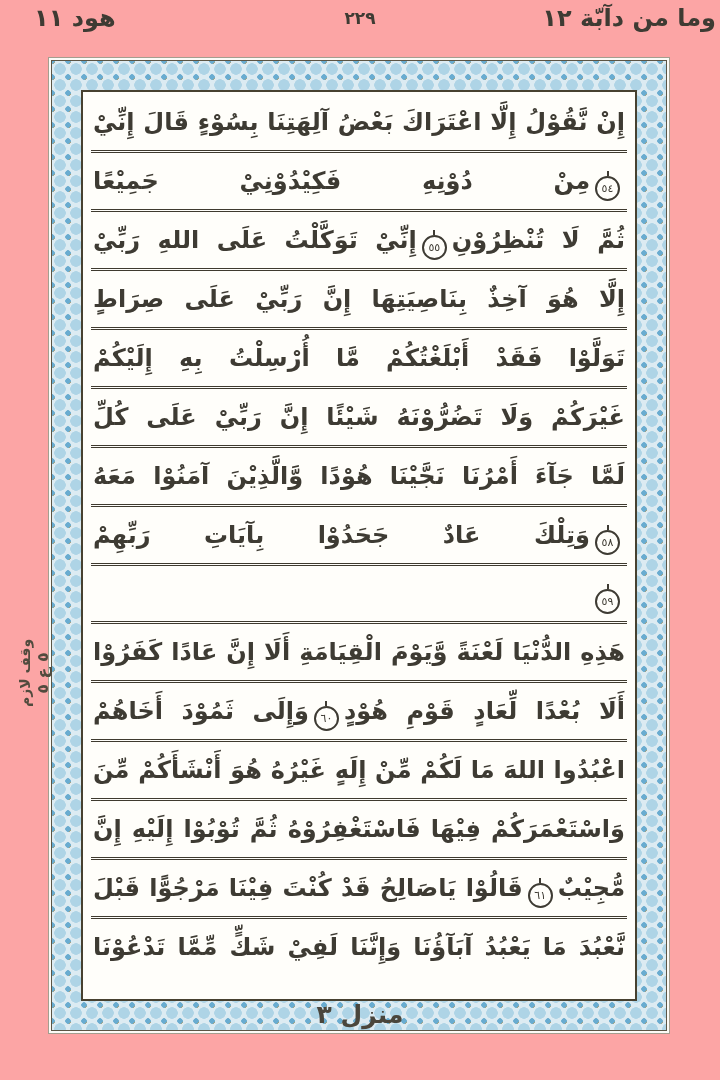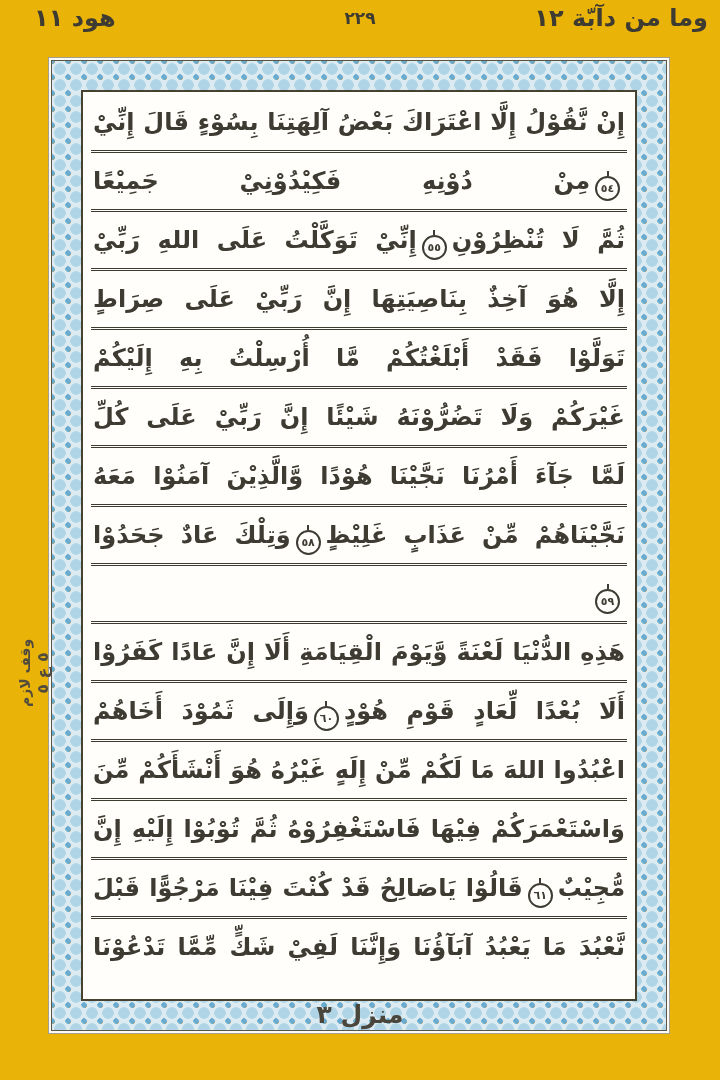--- a/index.html
+++ b/index.html
@@ -1,25 +1,25 @@
 <!DOCTYPE html>
 <html lang="ar"><head>
 <meta charset="utf-8">
 <style>
   html,body{margin:0;padding:0;background:#e8e8e4;}
-  .canvas{position:relative;width:720px;height:1080px;background:#eab308;overflow:hidden;
+  .canvas{position:relative;width:720px;height:1080px;background:#fca5a5;overflow:hidden;
           font-family:"DejaVu Sans",sans-serif;color:#3e3b33;}
 
   
   .header{position:absolute;top:4px;left:0;width:100%;display:grid;
           grid-template-columns:1fr auto 1fr;align-items:center;box-sizing:border-box;
           font-size:24px;font-weight:600;direction:ltr;}
   .h-left{justify-self:start;padding-left:34px;}
   .h-center{justify-self:center;font-size:17px;letter-spacing:1px;}
-  .h-right{justify-self:end;padding-right:12px;margin-left:40px;}
+  .h-right{justify-self:end;padding-right:4px;margin-left:40px;}
 
   
   .frame-outer{position:absolute;left:48px;top:57px;width:622px;height:977px;
                box-sizing:border-box;border:1px solid #a49e8f;padding:2px;background:#fcfbf7;}
   .frame-band{width:100%;height:100%;box-sizing:border-box;border:1px solid #5b5545;padding:29px;
               background-color:#dcebf2;
               background-image:
                 radial-gradient(circle, #aed4e6 0 5.5px, rgba(0,0,0,0) 6px),
                 radial-gradient(circle, #69acd0 0 2.5px, rgba(0,0,0,0) 3px),
                 radial-gradient(circle at 0 0, #b0a173 0 3px, rgba(0,0,0,0) 3.5px);
@@ -29,21 +29,21 @@
          border:2px solid #474130;padding:2px 8px 24px 8px;}
   .text-area{height:100%;display:flex;flex-direction:column;}
 
   
   .line{flex:1 1 0;direction:rtl;unicode-bidi:embed;text-align:justify;text-align-last:justify;
         font-weight:700;font-size:24px;line-height:57px;color:#3e3b33;
         border-bottom:3px double #3f3a2f;overflow:hidden;padding:0 2px;}
   .line:last-child{border-bottom:none;}
   .ayah{display:inline-flex;align-items:center;justify-content:center;
         width:21px;height:21px;border:2px solid #3e3b33;border-radius:50%;
-        font-size:11px;font-weight:700;line-height:1;margin:0 5px;vertical-align:-3px;position:relative;}
+        font-size:11px;font-weight:400;line-height:1;margin:0 5px;vertical-align:-3px;position:relative;}
   .ayah::before{content:"";position:absolute;top:-7px;left:50%;transform:translateX(-50%);
         width:2px;height:5px;background:#3e3b33;}
 
   
   .margin-note{position:absolute;left:-41px;top:650px;width:150px;height:46px;
         transform:rotate(-90deg);display:flex;flex-direction:column;align-items:center;
         justify-content:center;font-weight:700;color:#514b3e;direction:rtl;}
   .ruku{font-size:16px;letter-spacing:3px;}
   .stop{font-size:14px;}
 
@@ -70,21 +70,21 @@
             <div class="line"><span class="ayah">
                 <span>٥٤</span>
               </span><span class="seg">مِنْ دُوْنِهِ فَكِيْدُوْنِيْ جَمِيْعًا</span></div>
             <div class="line"><span class="seg">ثُمَّ لَا تُنْظِرُوْنِ</span><span class="ayah">
                 <span>٥٥</span>
               </span><span class="seg">إِنِّيْ تَوَكَّلْتُ عَلَى اللهِ رَبِّيْ وَرَبِّكُمْ مَا مِنْ دَآبَّةٍ</span></div>
             <div class="line"><span class="seg">إِلَّا هُوَ آخِذٌ بِنَاصِيَتِهَا إِنَّ رَبِّيْ عَلَى صِرَاطٍ مُّسْتَقِيْمٍ</span></div>
             <div class="line"><span class="seg">تَوَلَّوْا فَقَدْ أَبْلَغْتُكُمْ مَّا أُرْسِلْتُ بِهِ إِلَيْكُمْ وَيَسْتَخْلِفُ رَبِّيْ قَوْمًا</span></div>
             <div class="line"><span class="seg">غَيْرَكُمْ وَلَا تَضُرُّوْنَهُ شَيْئًا إِنَّ رَبِّيْ عَلَى كُلِّ شَيْءٍ حَفِيْظٌ</span></div>
             <div class="line"><span class="seg">لَمَّا جَآءَ أَمْرُنَا نَجَّيْنَا هُوْدًا وَّالَّذِيْنَ آمَنُوْا مَعَهُ بِرَحْمَةٍ مِّنَّا وَ</span></div>
-            <div class="line"><span class="seg">نَجَّيْنَاهُمْ مِّنْ عَذَابٍ غَلِيْظٍ</span><span class="ayah">
+            <div class="line"><span class="ayah">
                 <span>٥٨</span>
               </span><span class="seg">وَتِلْكَ عَادٌ جَحَدُوْا بِآيَاتِ رَبِّهِمْ</span></div>
             <div class="line"><span class="ayah">
                 <span>٥٩</span>
               </span></div>
             <div class="line"><span class="seg">هَذِهِ الدُّنْيَا لَعْنَةً وَّيَوْمَ الْقِيَامَةِ أَلَا إِنَّ عَادًا كَفَرُوْا رَبَّهُمْ</span></div>
             <div class="line"><span class="seg">أَلَا بُعْدًا لِّعَادٍ قَوْمِ هُوْدٍ</span><span class="ayah">
                 <span>٦٠</span>
               </span><span class="seg">وَإِلَى ثَمُوْدَ أَخَاهُمْ صَالِحًا قَالَ يَاقَوْمِ</span></div>
             <div class="line"><span class="seg">اعْبُدُوا اللهَ مَا لَكُمْ مِّنْ إِلَهٍ غَيْرُهُ هُوَ أَنْشَأَكُمْ مِّنَ الْأَرْضِ</span></div>

